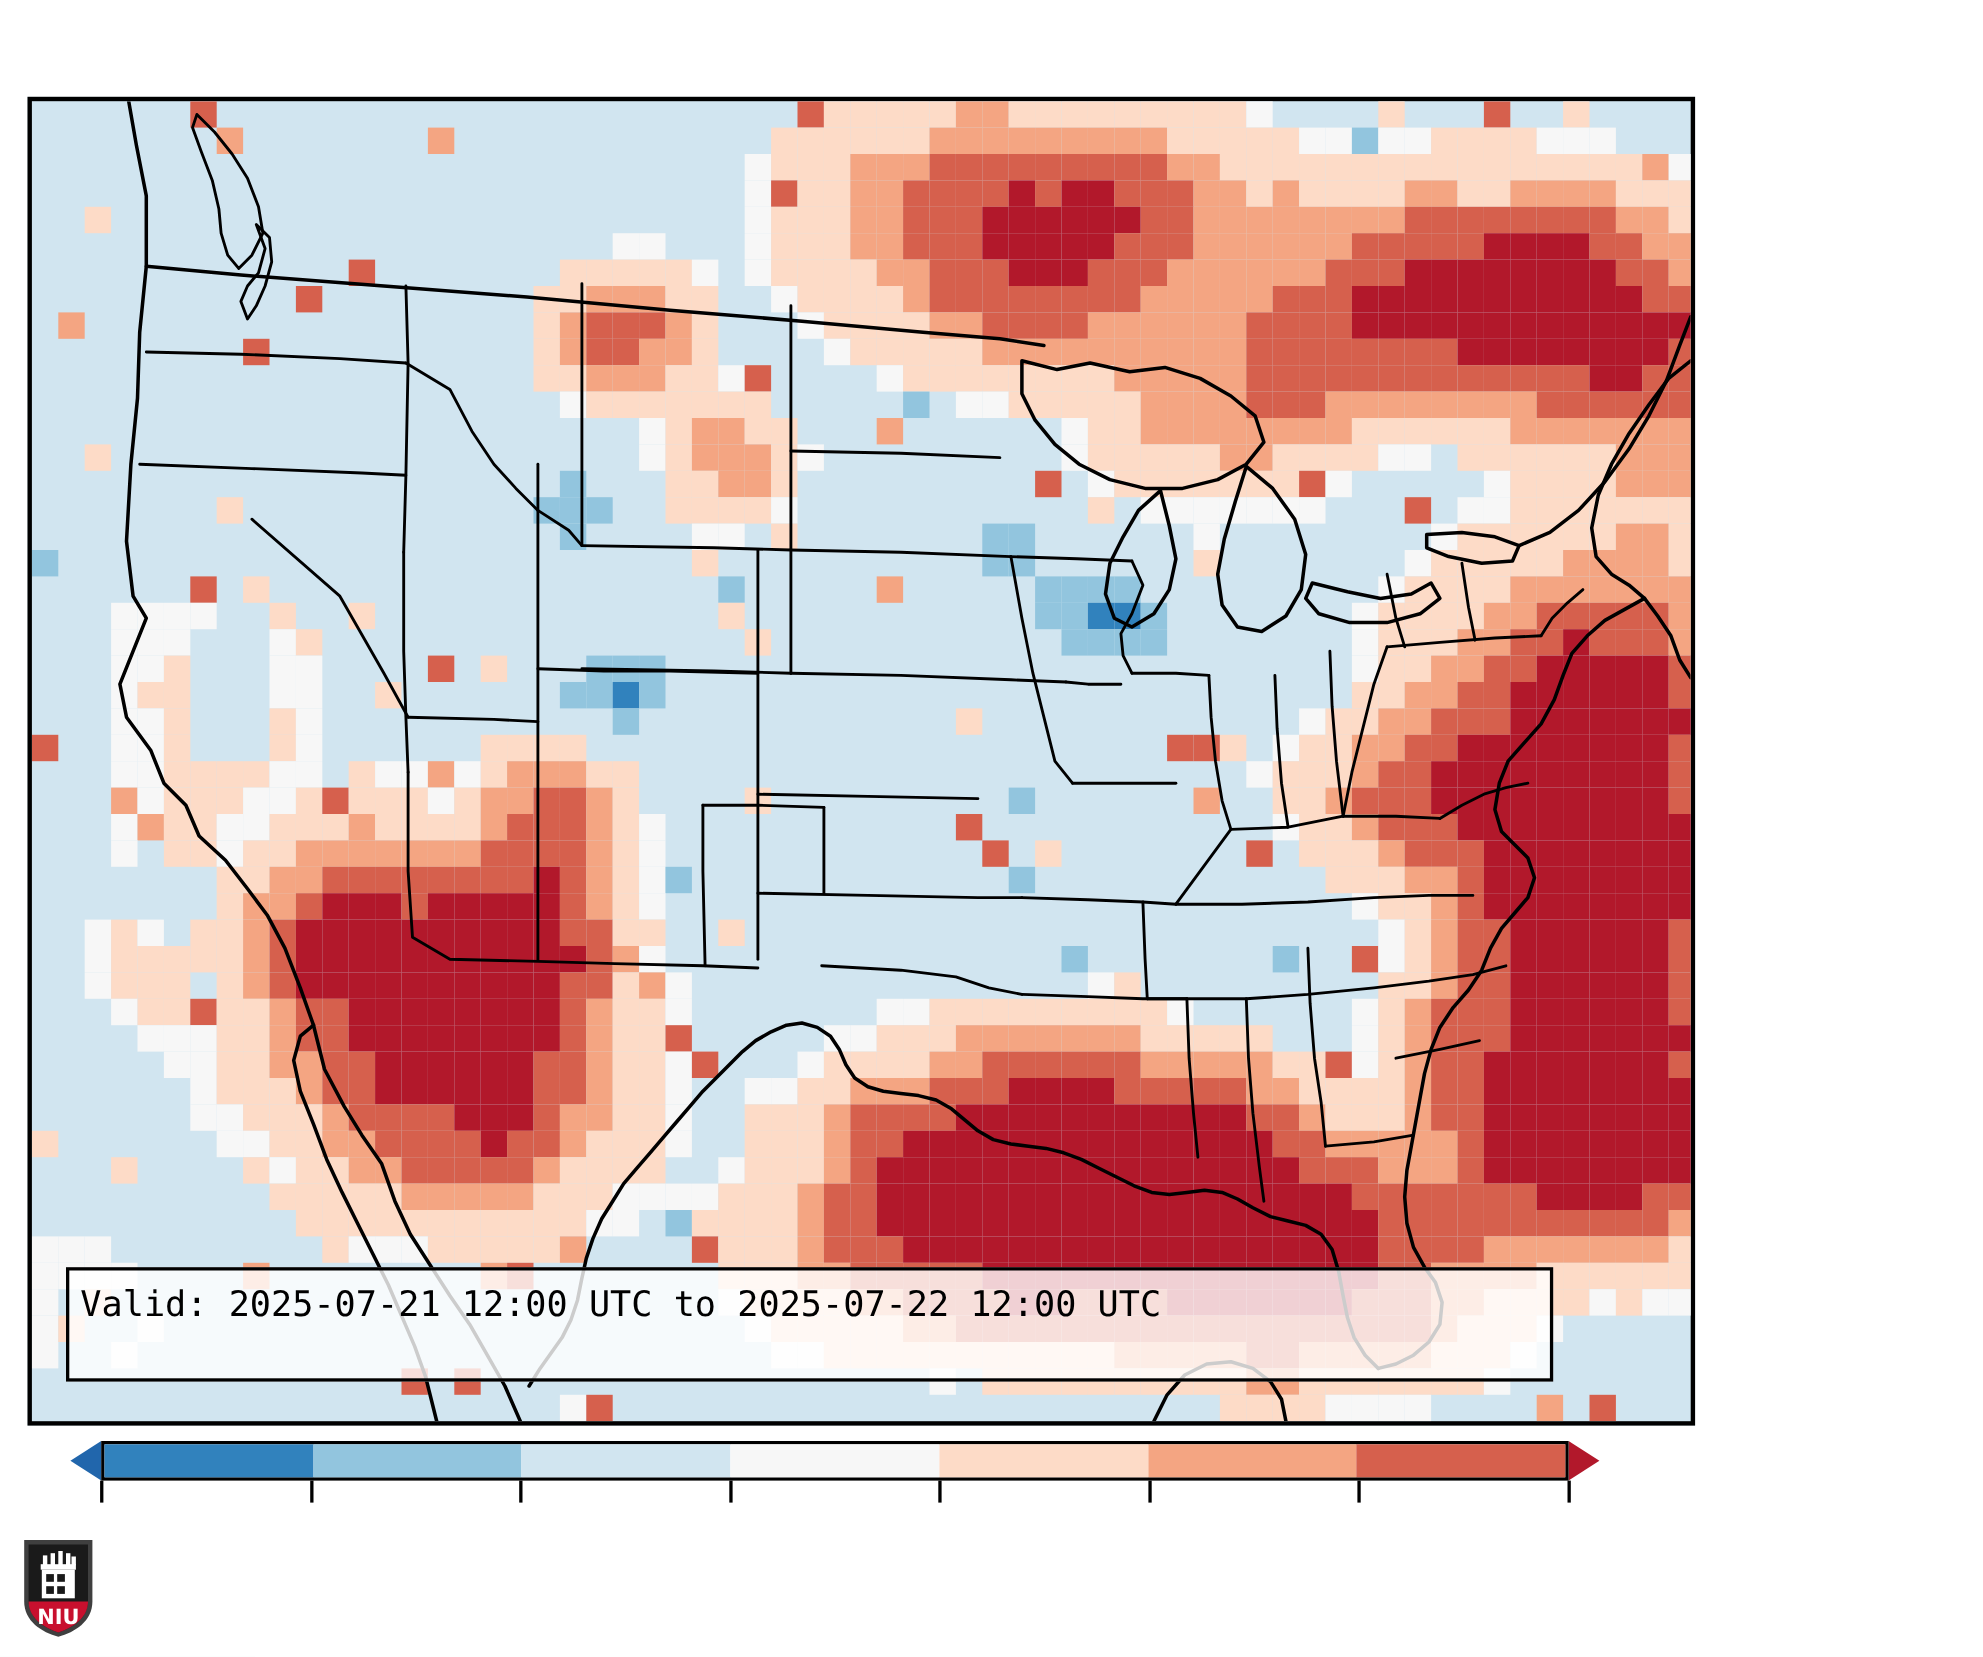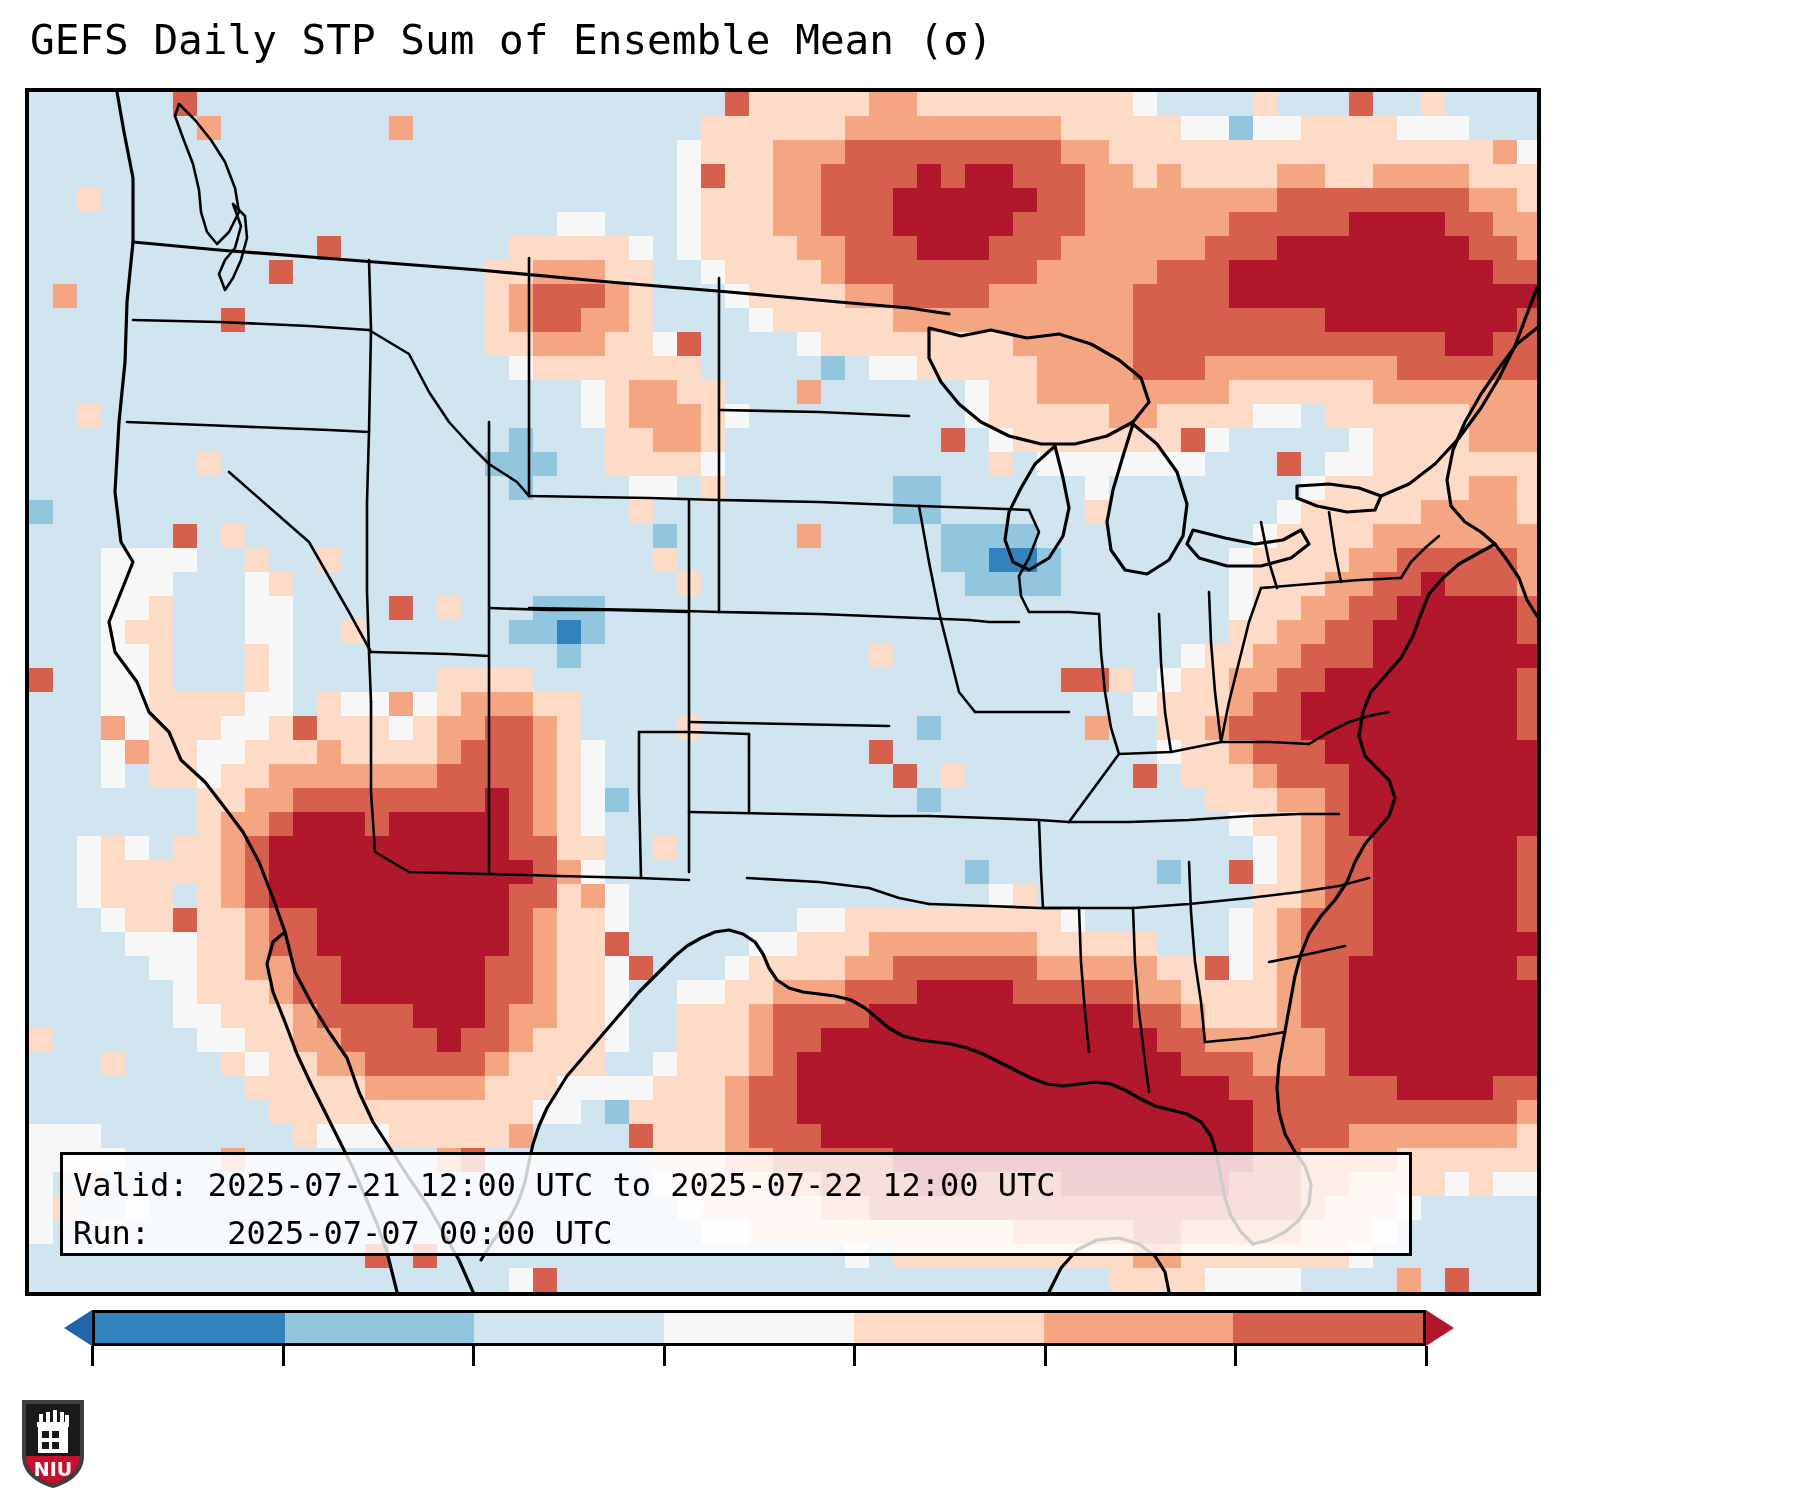--- a/index.html
+++ b/index.html
@@ -50,21 +50,20 @@
      font-size:38px;color:#000;font-family:"DejaVu Sans Mono",monospace;}
 
   
   #logo{position:absolute;left:16px;top:1390px;width:74px;height:100px;}
 </style>
 </head>
 <body>
 
 <div id="root">
 
-  <div id="title">GEFS Daily STP Sum of Ensemble Mean (σ)</div>
 
   <div id="mapframe">
     <div id="mapclip">
       <div id="gridlayer">
           <i style="left: 144px; top: 0px; width: 24px; height: 24px; background: rgb(214, 96, 77);"></i>
           <i style="left: 696px; top: 0px; width: 24px; height: 24px; background: rgb(214, 96, 77);"></i>
           <i style="left: 720px; top: 0px; width: 24px; height: 24px; background: rgb(253, 219, 199);"></i>
           <i style="left: 744px; top: 0px; width: 24px; height: 24px; background: rgb(253, 219, 199);"></i>
           <i style="left: 768px; top: 0px; width: 24px; height: 24px; background: rgb(253, 219, 199);"></i>
           <i style="left: 792px; top: 0px; width: 24px; height: 24px; background: rgb(253, 219, 199);"></i>
@@ -1985,21 +1984,20 @@
         <path class="state" d="M1372,486 L1382,470 L1396,456 L1410,444"></path>
 
         <path class="state" d="M1176,950 L1220,946 L1256,940"></path>
         <path class="state" d="M1240,870 L1280,862 L1316,854"></path>
       </svg>
     </div>
   </div>
 
   <div id="infobox">
     <div class="row">Valid: 2025-07-21 12:00 UTC to 2025-07-22 12:00 UTC</div>
-    <div class="row">Run:    2025-07-07 00:00 UTC</div>
   </div>
 
   <div id="cbwrap">
     <div class="cbarrow" id="cbarrow-lo" style="border-right-color: rgb(33, 102, 172);"></div>
     <div class="cbarrow" id="cbarrow-hi" style="border-left-color: rgb(178, 24, 43);"></div>
     <div id="cbbody">
         <span style="background: rgb(49, 130, 189); flex: 1 1 0%;"></span>
         <span style="background: rgb(146, 197, 222); flex: 1 1 0%;"></span>
         <span style="background: rgb(209, 229, 240); flex: 1 1 0%;"></span>
         <span style="background: rgb(247, 247, 247); flex: 1 1 0%;"></span>

